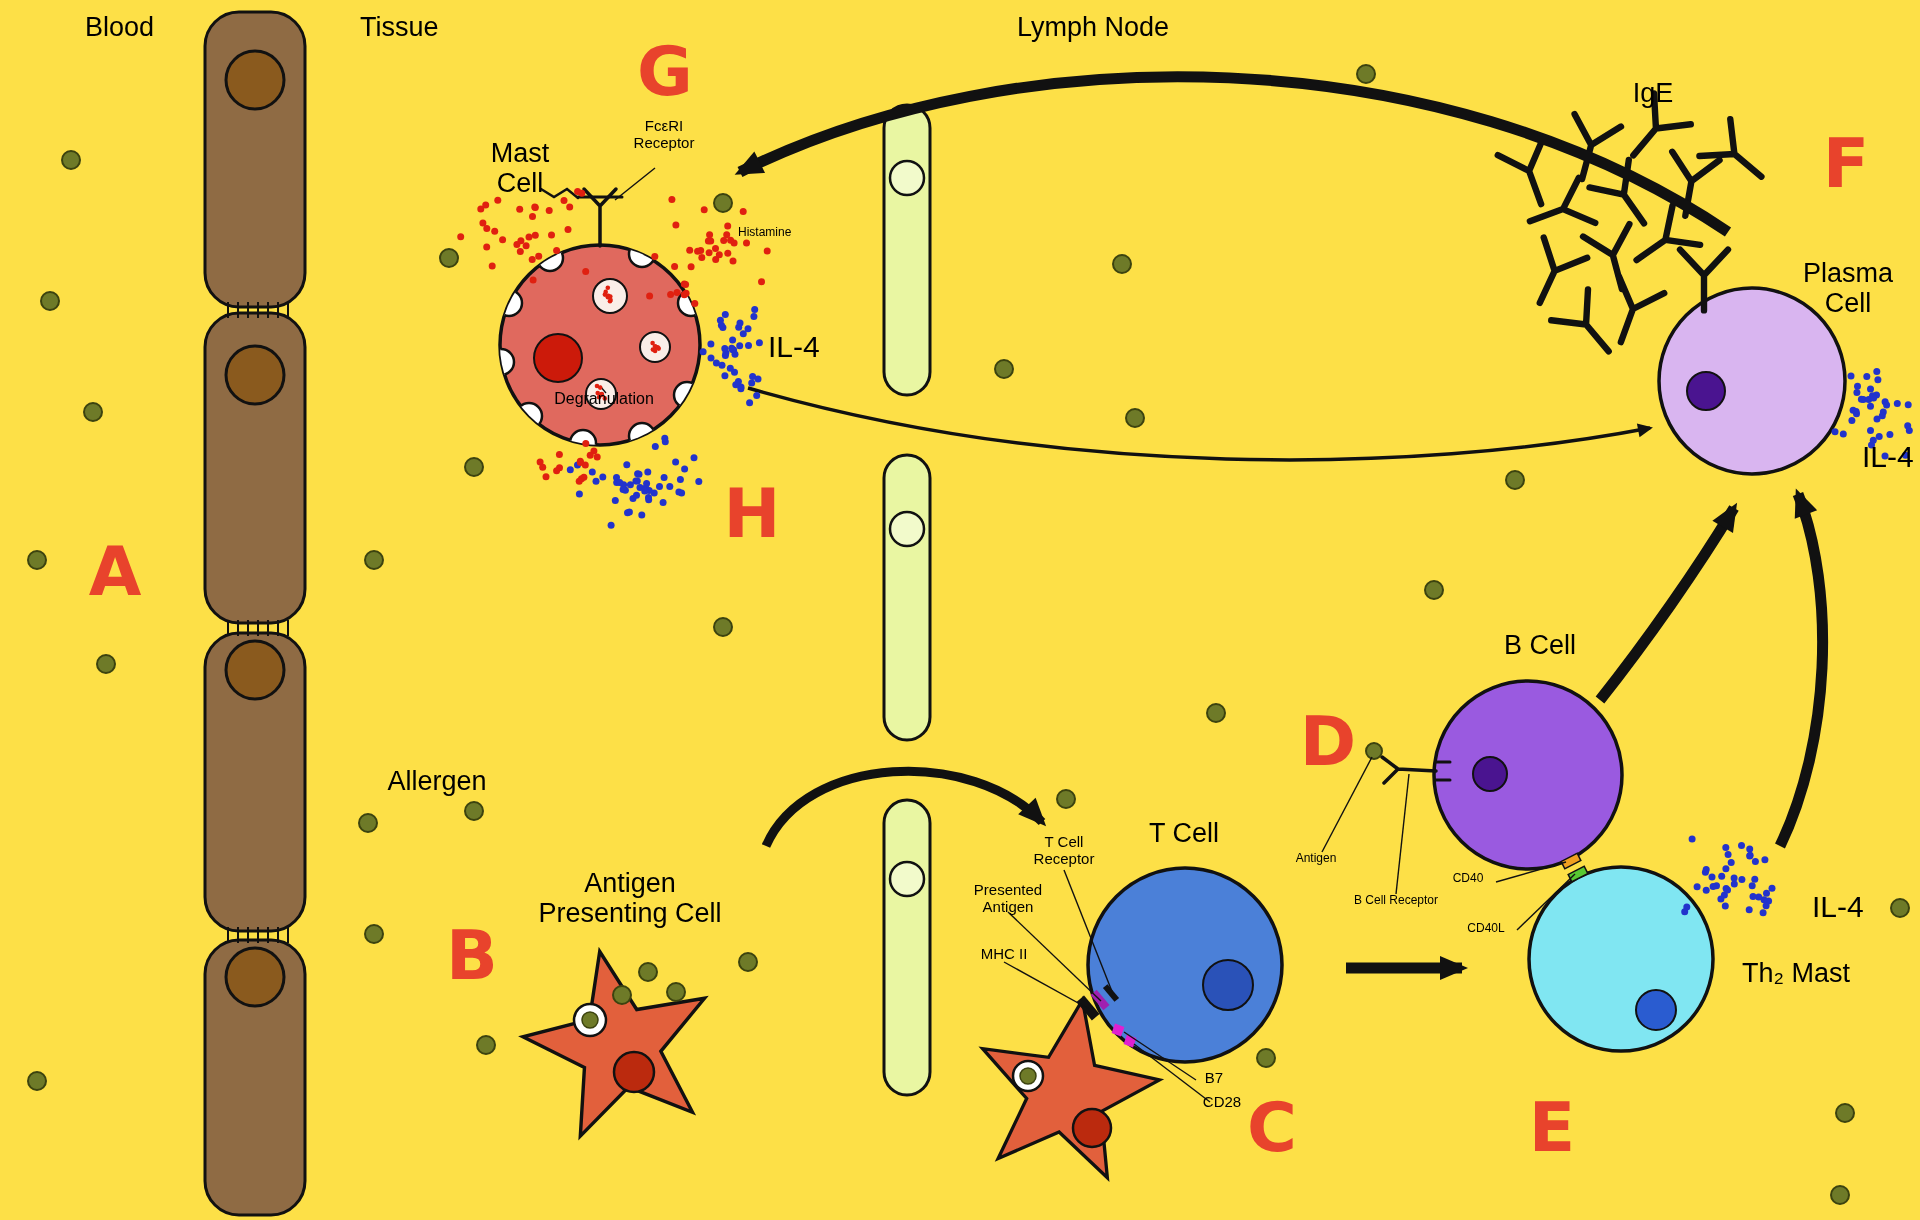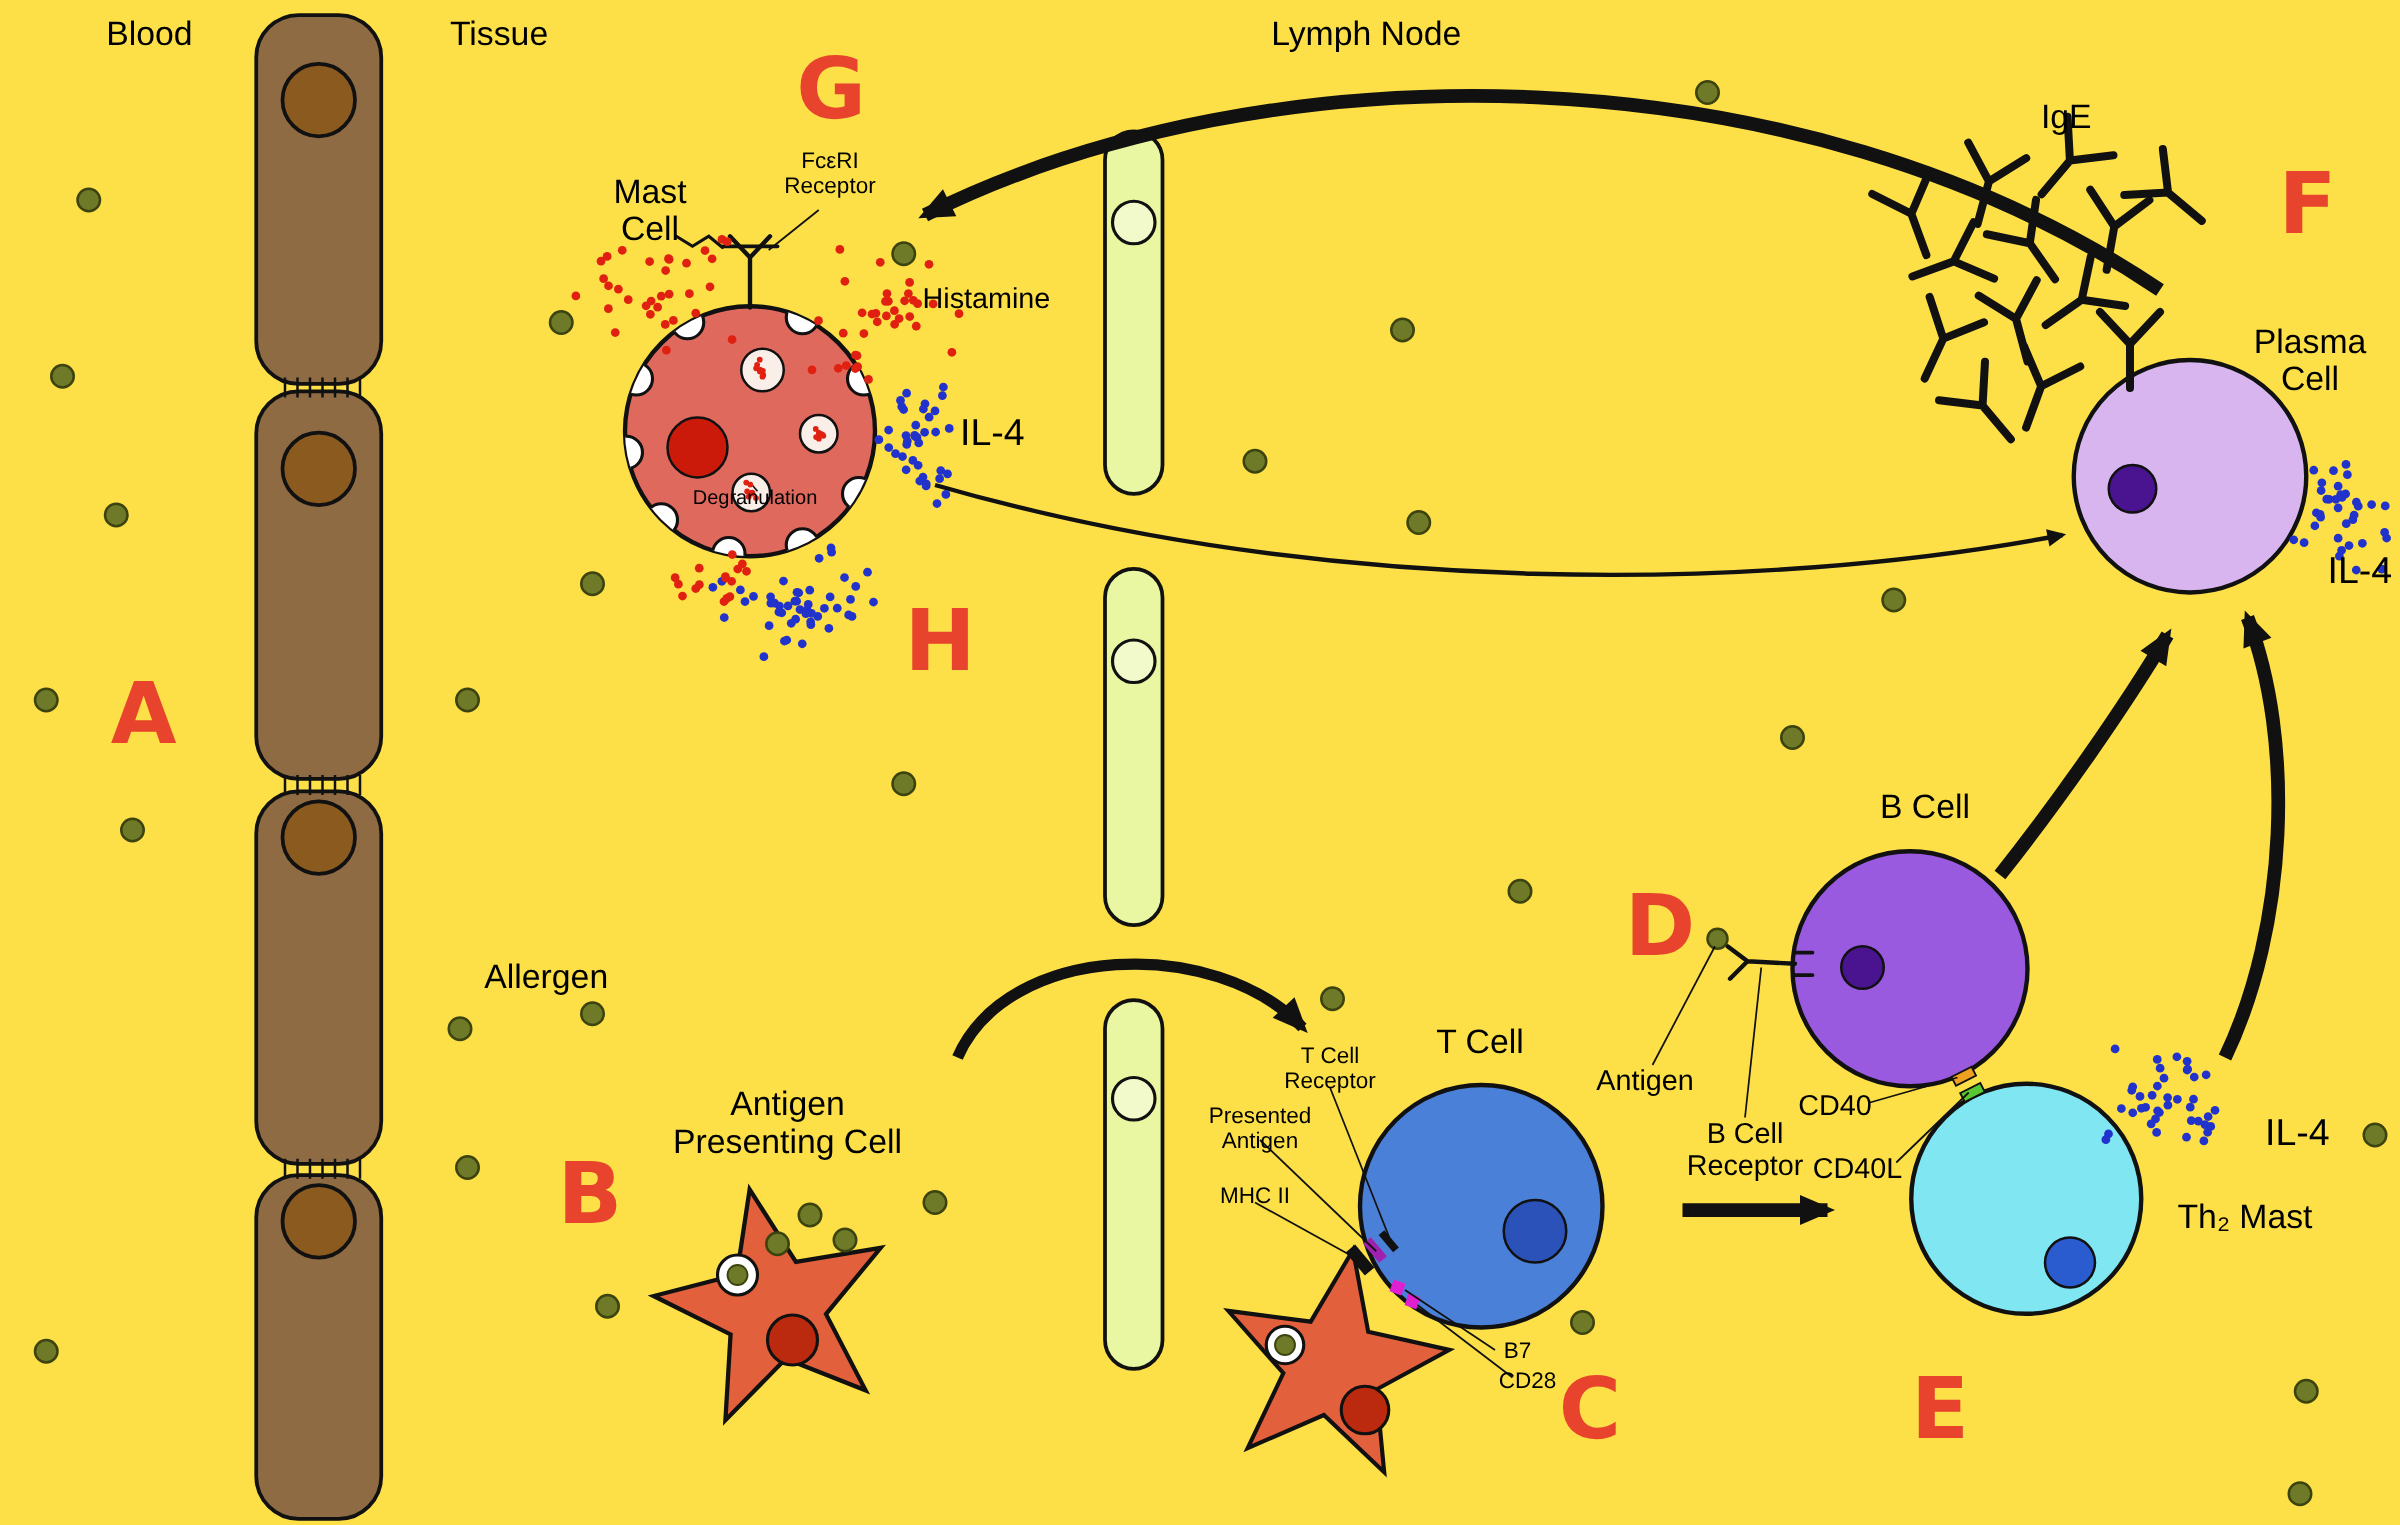--- a/index.html
+++ b/index.html
@@ -4,22 +4,22 @@
 <style>
   html,body{margin:0;padding:0;background:#fff;}
   .canvas{position:relative;width:1920px;height:1220px;background:#fde047;overflow:hidden;
           font-family:"Liberation Sans",sans-serif;}
   svg.art{position:absolute;left:0;top:0;}
   .labels{position:absolute;left:0;top:0;width:100%;height:100%;}
   .lbl{position:absolute;transform:translateX(-50%);text-align:center;color:#000;line-height:1.12;white-space:normal;}
   .lbl.la{transform:none;text-align:left;}
   .size-lg{font-size:27px;}
   .size-md{font-size:30px;}
-  .size-sm{font-size:23px;}
-  .size-xs{font-size:18px;}
+  .size-sm{font-size:12px;}
+  .size-xs{font-size:15px;}
   .size-xxs{font-size:16px;}
   .letter{position:absolute;transform:translateX(-50%);font-family:"DejaVu Sans",sans-serif;
           font-weight:bold;font-size:68px;line-height:1;}
 </style>
 </head>
 <body>
 
 <div class="canvas">
 
 <svg id="art" class="art" width="1920" height="1220" viewBox="0 0 1920 1220">

